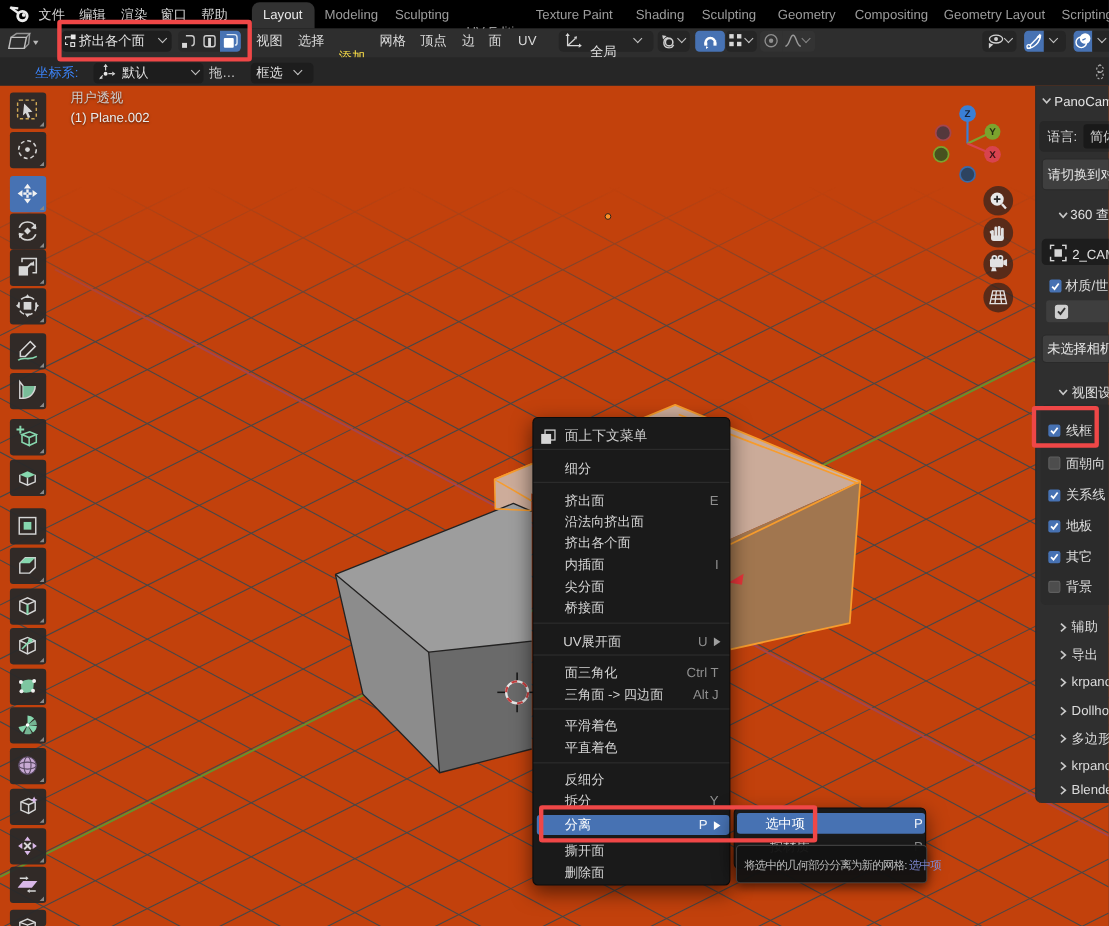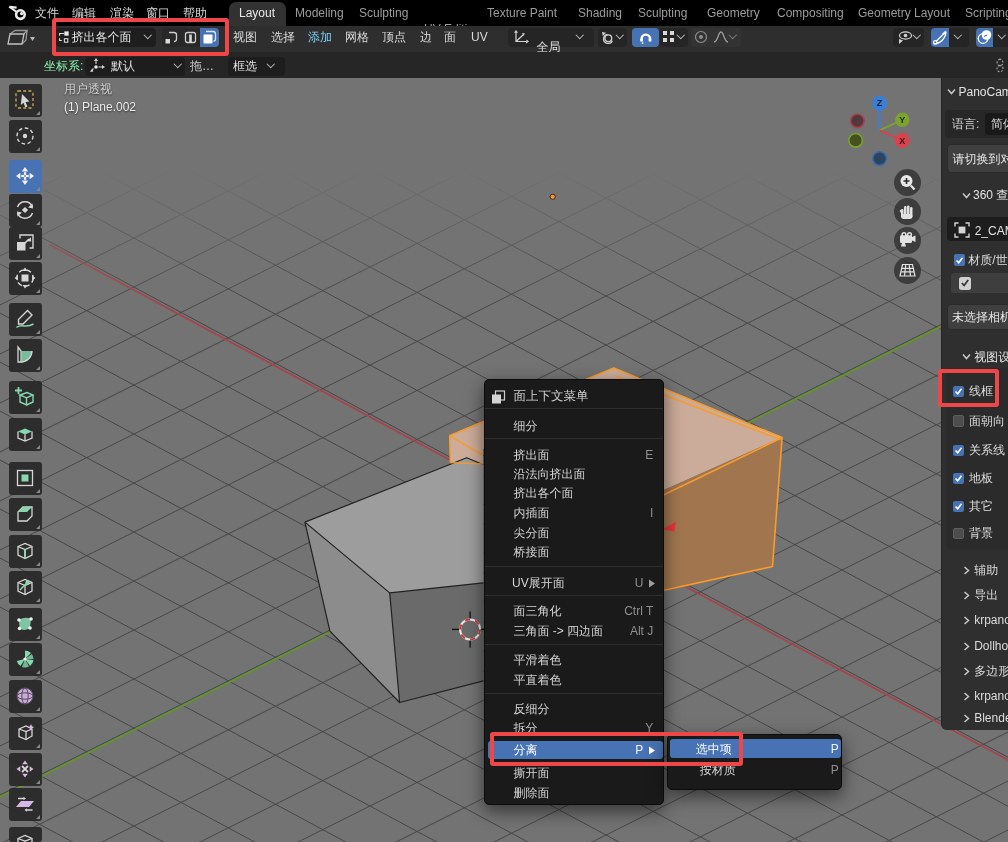--- a/index.html
+++ b/index.html
@@ -66,21 +66,21 @@
 <div class="ab" style="left:181px;top:1.5px;width:19px;height:19px;background:#282828;border-radius:0"><svg width="19" height="19" viewBox="0 0 19 19">
         <rect x="4.5" y="4.5" width="10" height="10" rx="2" fill="none" stroke="#cdcdcd" stroke-width="1.3"></rect>
         <rect x="8.2" y="6.5" width="2.6" height="8" fill="#d8d8d8"></rect>
       </svg></div>
 <div class="ab" style="left:200px;top:1.5px;width:19px;height:19px;background:#4772b3;border-radius:0 4px 4px 0"><svg width="19" height="19" viewBox="0 0 19 19">
         <path d="M6 3.5 H13 Q15.5 3.5 15.5 6 V11 Q15.5 13 13.5 13" fill="none" stroke="#dce6f2" stroke-width="1.3"></path>
         <rect x="3.5" y="6.5" width="9" height="9" rx="1" fill="#ffffff"></rect>
       </svg></div>
 <div class="t" style="left:233px;top:3px;color:#dadada">视图</div>
 <div class="t" style="left:271px;top:3px;color:#dadada">选择</div>
-<div class="t" style="left:308px;top:3px;color:#7dd3fc">添加</div>
+<div class="t" style="left:308px;top:17px;color:#fde047">添加</div>
 <div class="t" style="left:345px;top:3px;color:#dadada">网格</div>
 <div class="t" style="left:382px;top:3px;color:#dadada">顶点</div>
 <div class="t" style="left:420px;top:3px;color:#dadada">边</div>
 <div class="t" style="left:444px;top:3px;color:#dadada">面</div>
 <div class="t" style="left:471px;top:3px;color:#dadada">UV</div>
 <div class="ab" style="left:508px;top:1.5px;width:86px;height:19px;background:#252525;border-radius:4px"></div>
 <svg class="ab" style="left:513px;top:3.5px" width="16" height="15" viewBox="0 0 16 15">
 <g stroke="#d5d5d5" fill="none" stroke-width="1.2">
         <path d="M3 2 V11.5 H13.5"></path>
         <path d="M3 11.5 L10 5"></path>
@@ -146,21 +146,21 @@
 <div class="ab" style="left:975.5px;top:1.5px;width:17.5px;height:19px;background:#4772b3;border-radius:4px 0 0 4px">
 <svg width="17.5" height="19" viewBox="0 0 17.5 19">
         <circle cx="10.5" cy="7" r="4.8" fill="#fff"></circle>
 <circle cx="7" cy="10.5" r="4.8" fill="none" stroke="#fff" stroke-width="1.3"></circle>
 <path d="M8 8.5 l3 -1.5" stroke="#4772b3" stroke-width="1.1"></path>
       </svg></div>
 <div class="ab" style="left:993px;top:1.5px;width:15px;height:19px;background:#252525;border-radius:0"></div>
 <div class="caret" style="left:998px;top:6px"></div>
 </div>
 <div class="ab" style="left:0;top:52px;width:1008px;height:26px;background:#262626">
-<div class="t" style="left:44px;top:6px;color:#86efac">坐标系:</div>
+<div class="t" style="left:32px;top:6px;color:#3b82f6">坐标系:</div>
 <div class="ab" style="left:85px;top:4.5px;width:100px;height:19px;background:#1d1d1d;border-radius:4px"></div>
 <svg class="ab" style="left:88px;top:6px" width="17" height="16" viewBox="0 0 17 16">
 <g stroke="#d0d0d0" fill="none" stroke-width="1.1">
 <path d="M8 1.5 V6"></path>
         <path d="M10.5 9 H14"></path>
         <path d="M5.5 10.5 L3 13"></path>
       </g>
 <path d="M8 0 l2 3 h-4 z M17 9 l-3 -2 v4 z M2 14 l3.4 -0.6 l-1 -2.6 z" fill="#d0d0d0"></path>
 <circle cx="8" cy="9" r="1.8" fill="#e8e8e8"></circle>
     </svg>
@@ -170,21 +170,21 @@
 <div class="ab" style="left:227.5px;top:4.5px;width:57px;height:19px;background:#1d1d1d;border-radius:4px"></div>
 <div class="t" style="left:233px;top:6px;color:#e0e0e0">框选</div>
 <div class="caret" style="left:267px;top:9px"></div>
 <svg class="ab" style="left:992px;top:5px" width="16" height="17" viewBox="0 0 16 17">
 <g stroke="#a8a8a8" fill="none" stroke-width="1.1" stroke-dasharray="2 1.5">
 <path d="M8 2 C4 4 4 8 8 8.5 C12 8 12 4 8 2 Z"></path>
         <path d="M8 8.5 C4 9 4 14 8 15 C12 14 12 9 8 8.5 Z"></path>
       </g>
     </svg>
 </div>
-<div class="ab" style="left:0;top:78px;width:1008px;height:764px;background:#737373;overflow:hidden">
+<div class="ab" style="left:0;top:78px;width:1008px;height:764px;background:#c2410c;overflow:hidden">
 <svg class="ab" style="left:0;top:0" width="1008" height="764" viewBox="0 0 1008 764">
 <defs>
 <linearGradient id="fade" x1="0" y1="0" x2="0" y2="1">
  <stop offset="0" stop-color="#fff" stop-opacity="0"></stop>
  <stop offset="0.12" stop-color="#fff" stop-opacity="0"></stop>
  <stop offset="0.3" stop-color="#fff" stop-opacity="1"></stop>
  <stop offset="1" stop-color="#fff" stop-opacity="1"></stop>
 </linearGradient>
 <mask id="gm">
           <rect x="0" y="0" width="1008" height="764" fill="url(#fade)"></rect>
@@ -679,15 +679,18 @@
 <div class="t" style="left:28.4px;top:385.2px;color:#d4d4d4">撕开面</div>
 <div class="t" style="left:28.4px;top:405.2px;color:#d4d4d4">删除面</div>
 </div>
 <div class="ab" style="left:666.8px;top:655.5px;width:175px;height:56px;background:#1a1a1a;border:1px solid #0c0c0c;border-radius:5px;box-shadow:0 6px 18px rgba(0,0,0,.55);z-index:21;overflow:hidden">
 <div class="ab" style="left:2px;top:4px;width:171px;height:19.4px;background:#4772b3;border-radius:3px"></div>
 <div class="t" style="left:28px;top:6px;color:#ffffff">选中项</div>
 <div class="t" style="left:163px;top:6px;color:#eef2f8">P</div>
 <div class="t" style="left:32px;top:27px;color:#d4d4d4">按材质</div>
 <div class="t" style="left:163px;top:27px;color:#8f8f8f">P</div>
 </div>
+<div class="ab" style="left:668.5px;top:689.5px;width:174.8px;height:35.8px;background:rgba(18,18,18,.96);border:1px solid #3e3e3e;border-radius:4px;box-shadow:0 4px 10px rgba(0,0,0,.5);z-index:22">
+<div class="t" style="left:7px;top:10px;font-size:10.5px;letter-spacing:-0.8px;color:#bababa">将选中的几何部分分离为新的网格: <span style="color:#7d87cf">选中项</span></div>
+    </div>
 <div class="redbox" style="left:490px;top:654px;width:253px;height:34px"></div>
 <div class="redbox" style="left:937.6px;top:291.2px;width:61.2px;height:38.3px"></div>
 </div>
 <div class="redbox" style="left:52px;top:17.5px;width:176.5px;height:38.5px"></div>
 </body></html>

